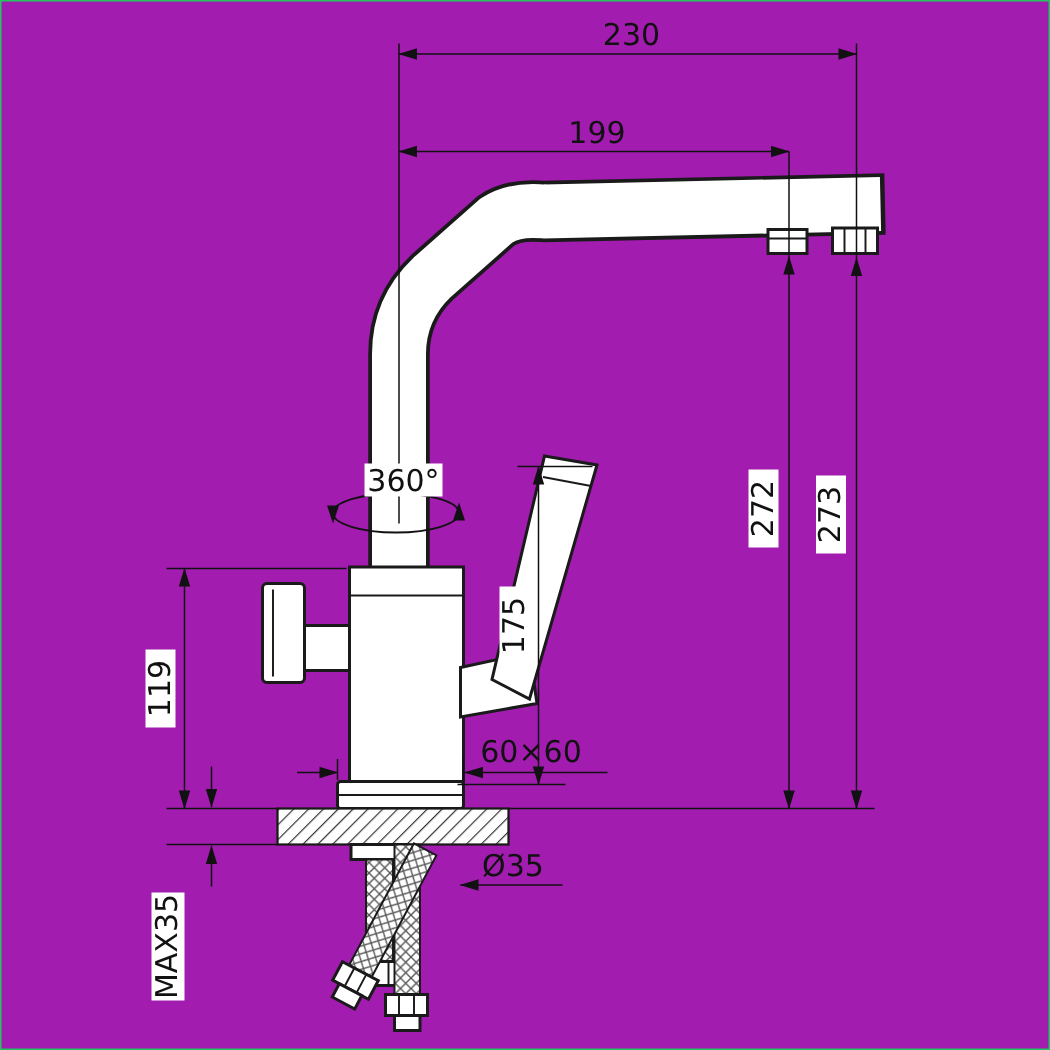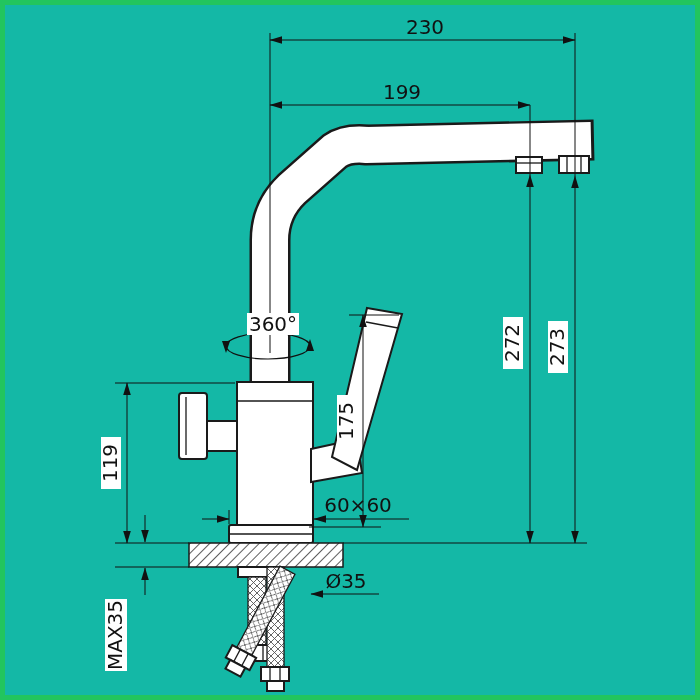--- a/index.html
+++ b/index.html
@@ -1,19 +1,19 @@
 <!DOCTYPE html>
 <html><head>
 <meta charset="utf-8">
 <style>
   html,body { margin:0; padding:0; background:#fff; }
   .page {
     width:700px; height:700px;
-    background:#14b8a6;
-    border:5px solid #22c55e;
+    background:#a21caf;
+    border:1px solid #22c55e;
     box-sizing:border-box;
     position:relative;
     font-family:"DejaVu Sans", sans-serif;
   }
   svg { display:block; }
   .part   { fill:#ffffff; stroke:#1a1a1a; stroke-width:2; }
   .part-thin { fill:none; stroke:#1a1a1a; stroke-width:1.3; }
   .tube-outer { fill:none; stroke:#1a1a1a; stroke-width:41; }
   .tube-inner { fill:none; stroke:#ffffff; stroke-width:36; }
   .dim    { stroke:#111111; stroke-width:1; fill:none; }

